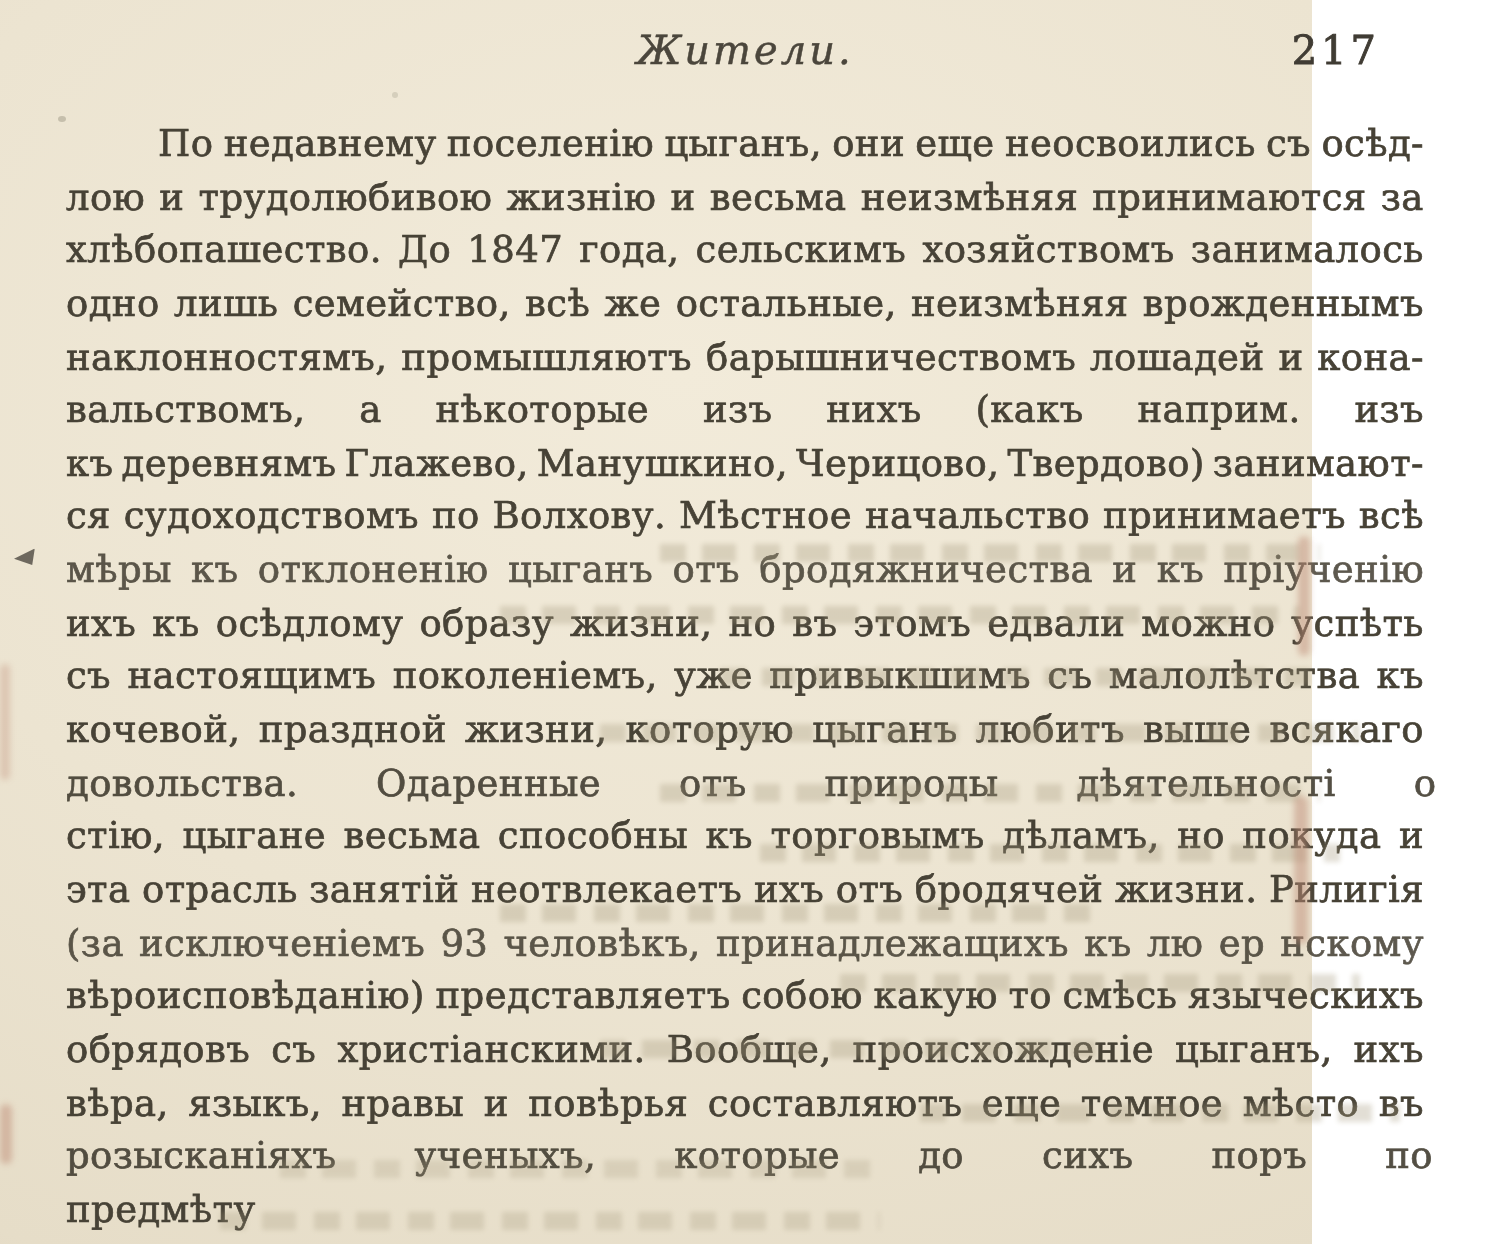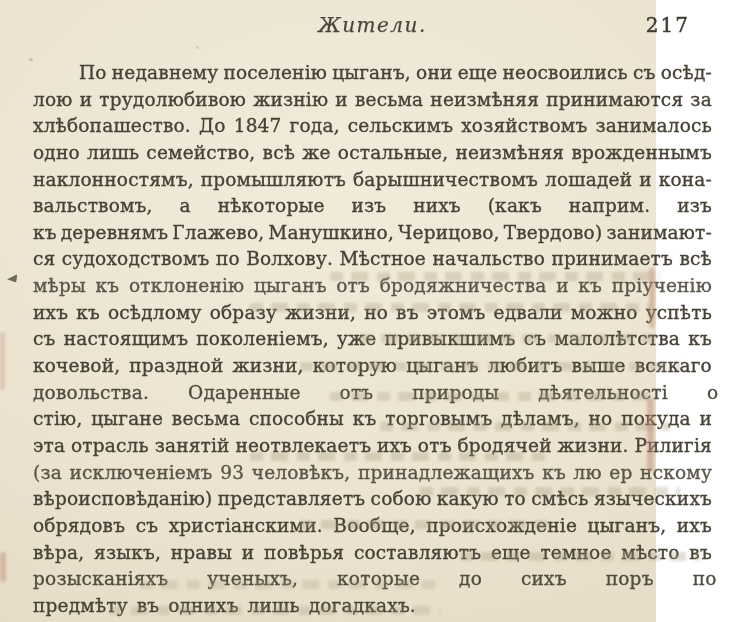--- a/index.html
+++ b/index.html
@@ -31,21 +31,21 @@
   .body-text {
     position: absolute; top: 61px; left: 33px; width: 679px;
     font-size: 18.5px; letter-spacing: 0.2px;
     -webkit-text-stroke: 0.35px #474236; color: #474236;
   }
   .line {
     display: flex; justify-content: space-between;
     height: 26.65px; line-height: 24px; white-space: nowrap;
   }
   .line:first-child { padding-left: 46px; }
-  .line:last-child { justify-content: flex-start; gap: 0.48em; }
+  .line:last-child { justify-content: flex-start; gap: 0.48em; flex-direction: column; }
   
   .line:nth-child(9), .line:nth-child(16) { opacity: 0.88; }
   .line:nth-child(13), .line:nth-child(20) { opacity: 0.93; gap: 39px; }
 
   
   .margin-mark {
     position: absolute; left: 7px; top: 275px; width: 11px; height: 8px;
     background: #57524a; opacity: 0.85;
     clip-path: polygon(0 45%, 100% 0, 78% 100%);
     transform: rotate(-8deg);

